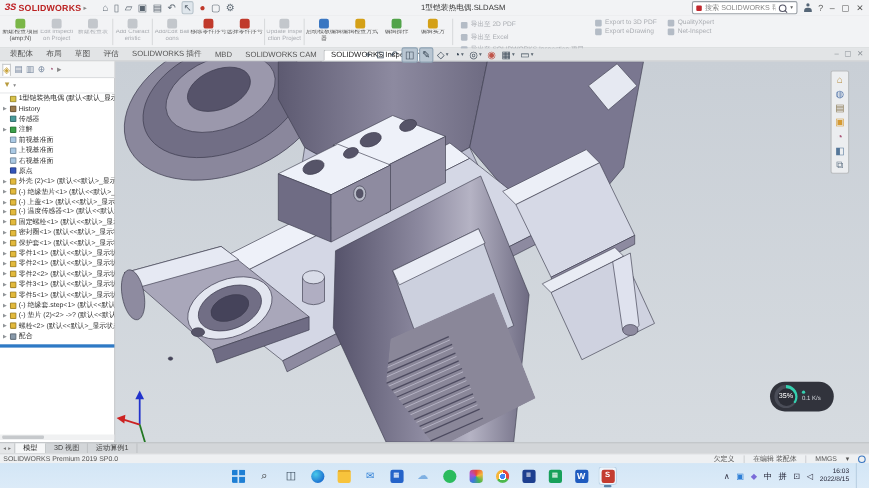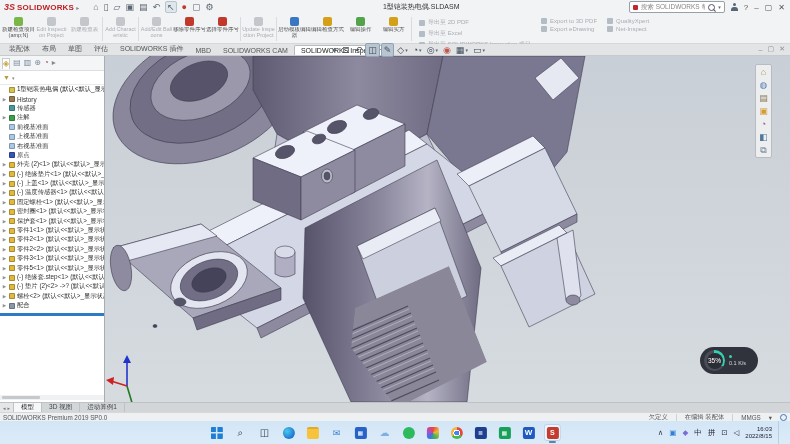--- a/index.html
+++ b/index.html
@@ -4,21 +4,21 @@
 <style>
   html,body{margin:0;padding:0;}
   body{width:790px;height:444px;overflow:hidden;position:relative;
        font-family:"Liberation Sans","DejaVu Sans",sans-serif;background:#eef0f2;
        -webkit-font-smoothing:antialiased;}
   .abs{position:absolute;}
   
   #titlebar{left:0;top:0;width:790px;height:14px;background:#f2f3f5;border-bottom:1px solid #dcdee0;
             display:flex;align-items:center;font-size:7px;color:#444;}
   #logo{display:flex;align-items:center;padding:0 4px;gap:2px;}
-  #logo .mark{color:#c1272d;font-weight:bold;font-style:italic;font-size:9px;}
+  #logo .mark{color:#c1272d;font-weight:bold;font-style:italic;font-size:9px;font-family:Liberation Mono, monospace;}
   #logo .word{color:#b22;font-weight:bold;font-size:8px;letter-spacing:.2px;}
   #logo .fly{color:#888;font-size:6px;}
   #qa{display:flex;align-items:center;gap:5px;margin-left:10px;color:#5a6570;font-size:9px;}
   .qa-btn{cursor:default;line-height:10px;}
   .qa-btn.pressed{background:#dfe6ec;border:1px solid #b9c4cc;border-radius:2px;padding:0 1px;}
   #wtitle{flex:1;text-align:center;color:#333;font-size:7px;}
   #searchbox{display:flex;align-items:center;gap:3px;width:88px;height:10px;background:#fff;
              border:1px solid #9aa0a6;border-radius:2px;padding:0 3px;margin-right:6px;}
   #searchbox .sq{width:5px;height:5px;background:#c1272d;border-radius:1px;flex:none;}
   #searchbox .ph{color:#888;font-size:6.5px;white-space:nowrap;overflow:hidden;flex:1;}

